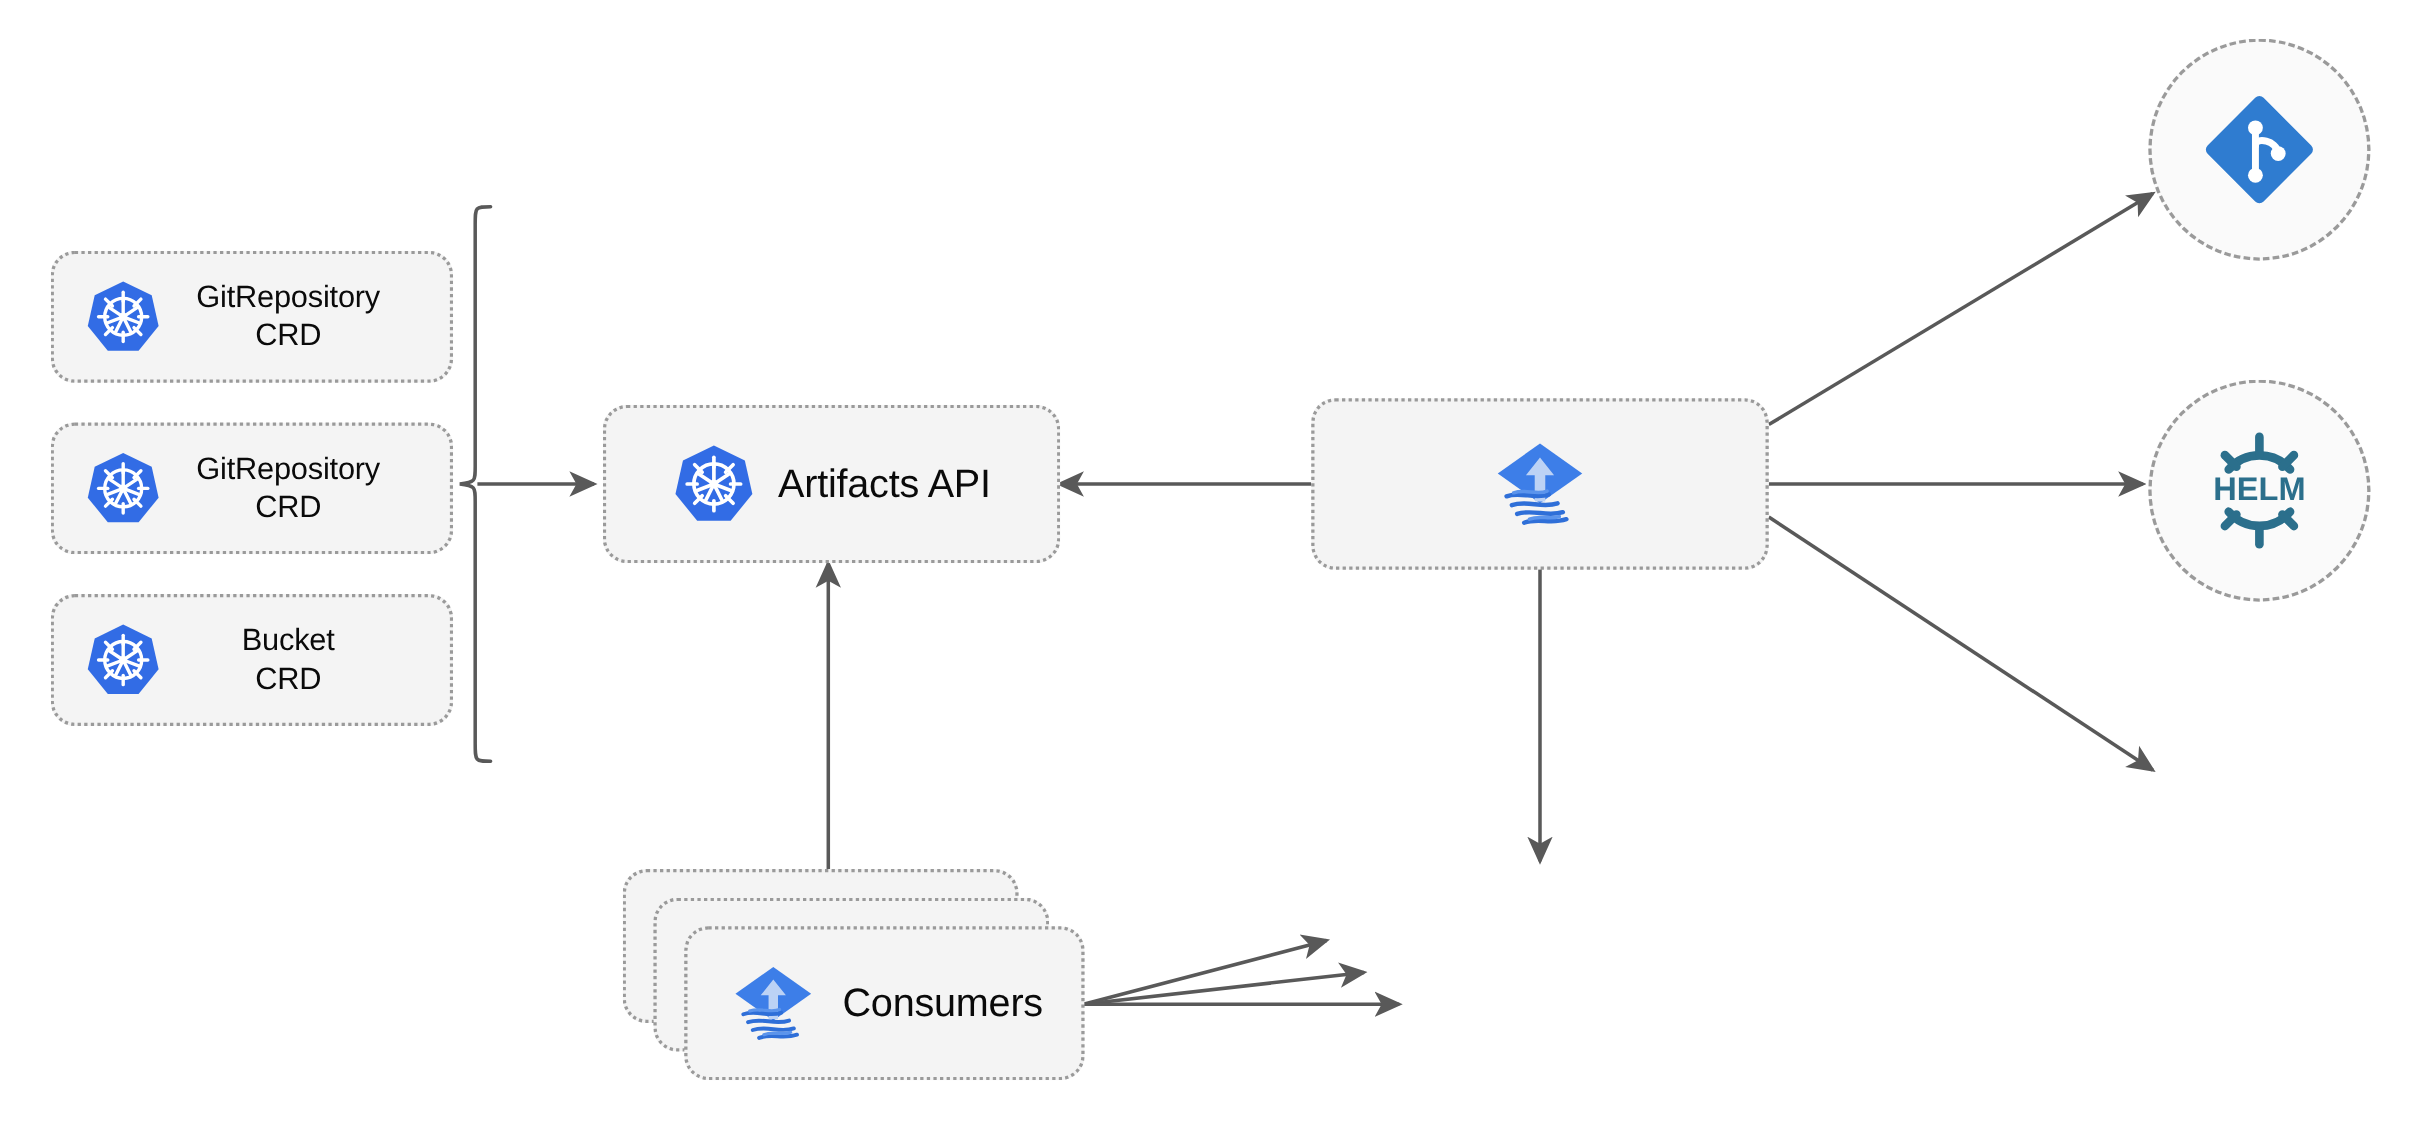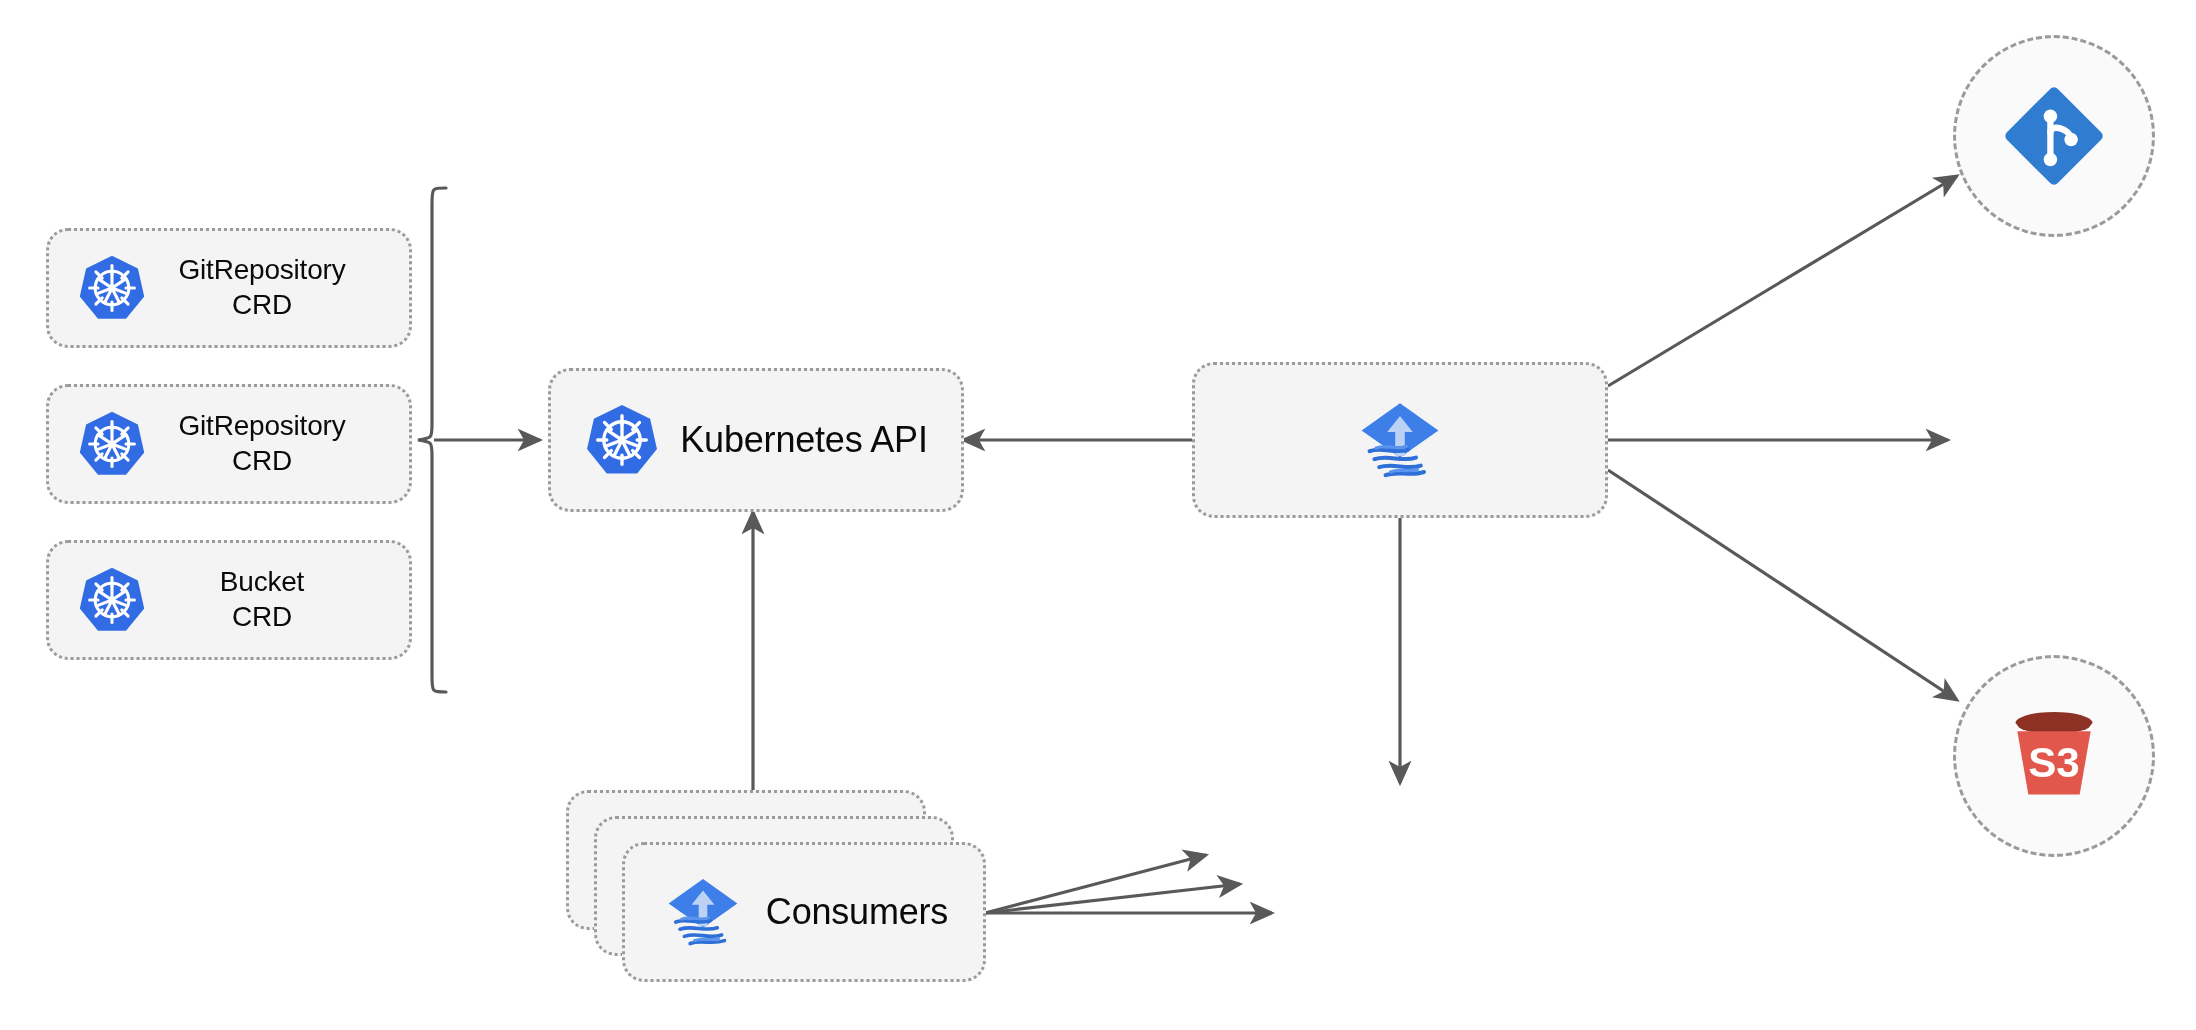--- a/index.html
+++ b/index.html
@@ -238,21 +238,21 @@
             <line x1="50" y1="50" x2="50" y2="28"></line>
             <line x1="50" y1="50" x2="68" y2="38"></line>
             <line x1="50" y1="50" x2="71" y2="58"></line>
             <line x1="50" y1="50" x2="60" y2="70"></line>
             <line x1="50" y1="50" x2="40" y2="70"></line>
             <line x1="50" y1="50" x2="29" y2="58"></line>
             <line x1="50" y1="50" x2="32" y2="38"></line>
           </g>
         </svg>
       </span>
-      <span class="node-label big">Kubernetes API</span>
+      <span class="node-label big">Artifacts API</span>
     </div>
   </div>
 
   <div class="node" style="left:1192px; top:362px; width:416px; height:156px;">
     <div class="node-inner">
       <span>
         <svg class="icon" width="96" height="96" viewBox="0 0 120 120" xmlns="http://www.w3.org/2000/svg">
           <polygon points="60,14 108,48 60,82 12,48" fill="#3d7ee8"></polygon>
           <path d="M60 30 L76 50 L66 50 L66 80 L54 80 L54 50 L44 50 Z" fill="#bcd2f5"></path>
           <g stroke="#2f6fd8" stroke-width="5" stroke-linecap="round" fill="none">
@@ -305,25 +305,33 @@
           <line x1="56" y1="38" x2="56" y2="84"></line>
           <path d="M56 56 C 56 46, 78 52, 78 62"></path>
         </g>
         <circle cx="56" cy="38" r="7.5" fill="#ffffff"></circle>
         <circle cx="56" cy="86" r="7.5" fill="#ffffff"></circle>
         <circle cx="79" cy="64" r="7.5" fill="#ffffff"></circle>
       </svg>
     </span>
   </div>
 
-
-  <div class="ext-circle" style="left:1953px; top:655px; width:202px; height:202px;">
+  <div class="ext-circle" style="left:1953px; top:345px; width:202px; height:202px;">
     <span>
-      <svg class="icon" width="110" height="110" viewBox="0 0 120 120" xmlns="http://www.w3.org/2000/svg">
-        <ellipse cx="60" cy="24" rx="42" ry="12" fill="#8c3123"></ellipse>
-        <path d="M18 24 L 26 34 L 94 34 L 102 24 L 102 30 L 94 40 L 26 40 L 18 30 Z" fill="#ffffff"></path>
-        <path d="M20 33 L 100 33 L 88 102 L 32 102 Z" fill="#e2574c"></path>
-        <text x="60" y="83" text-anchor="middle" font-family="'Liberation Sans', sans-serif" font-size="46" font-weight="bold" fill="#ffffff">S3</text>
-      </svg>
-    </span>
-  </div>
+      <svg class="icon" width="122" height="122" viewBox="0 0 140 140" xmlns="http://www.w3.org/2000/svg">
+        <g stroke="#2b6f8c" stroke-width="9" fill="none" stroke-linecap="round">
+          <path d="M 38 48 A 42 42 0 0 1 102 48"></path>
+          <path d="M 38 92 A 42 42 0 0 0 102 92"></path>
+          <line x1="70" y1="14" x2="70" y2="32"></line>
+          <line x1="70" y1="108" x2="70" y2="126"></line>
+          <line x1="34" y1="33" x2="46" y2="45"></line>
+          <line x1="94" y1="95" x2="106" y2="107"></line>
+          <line x1="106" y1="33" x2="94" y2="45"></line>
+          <line x1="46" y1="95" x2="34" y2="107"></line>
+        </g>
+        <rect x="22" y="54" width="96" height="32" fill="#fafafa"></rect>
+        <text x="70" y="80" text-anchor="middle" font-family="'Liberation Sans', sans-serif" font-size="34" font-weight="bold" fill="#2b6f8c">HELM</text>
+      </svg>
+    </span>
+  </div>
+
 
 </div>
 
 </body></html>

